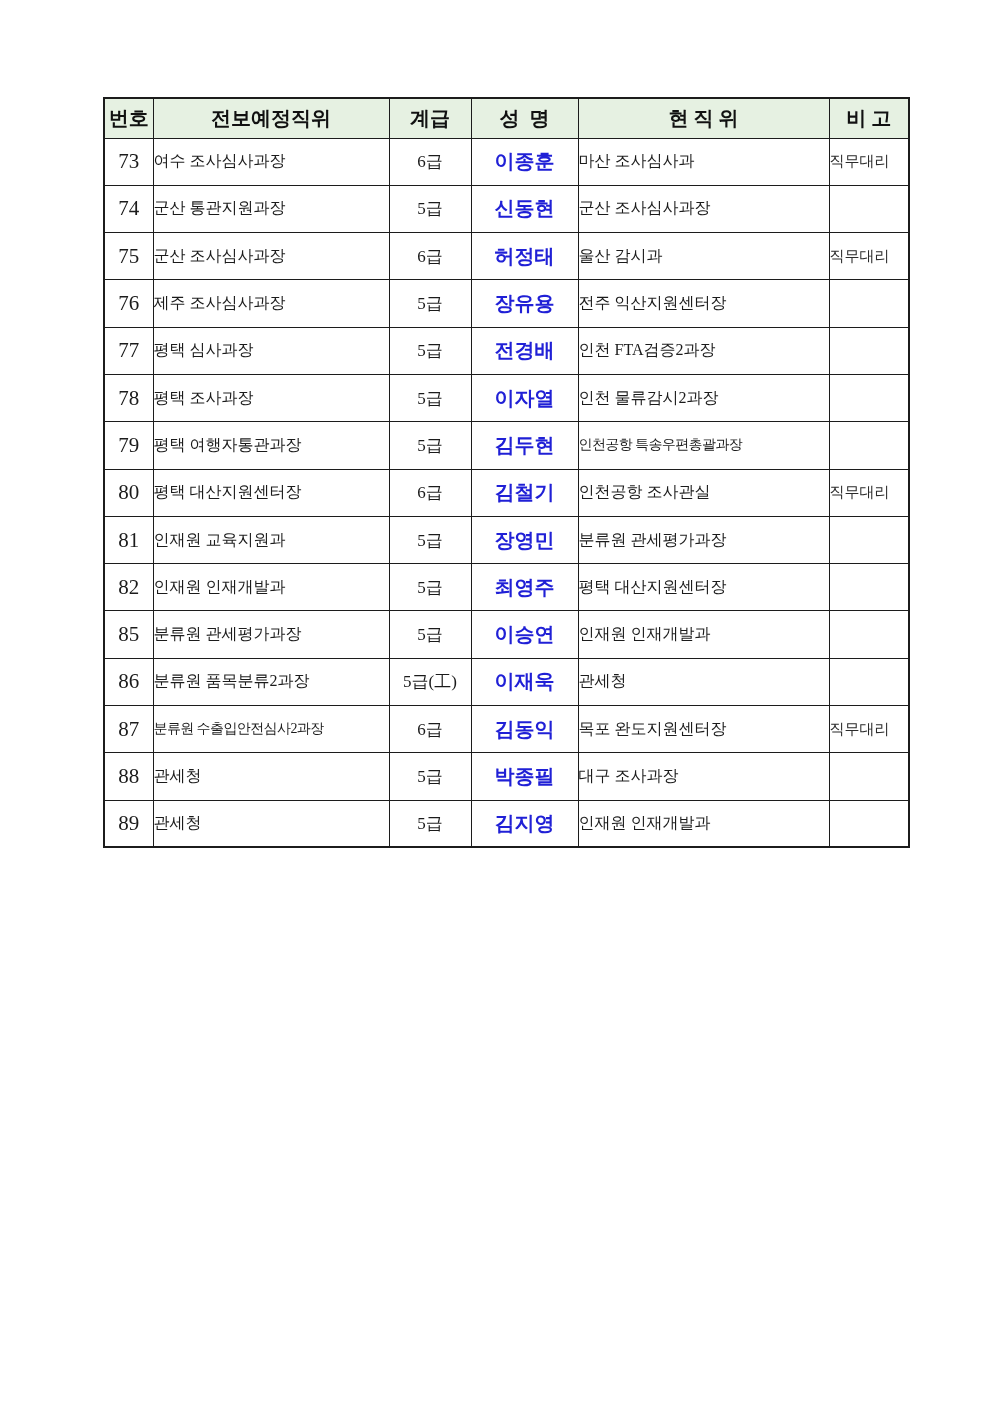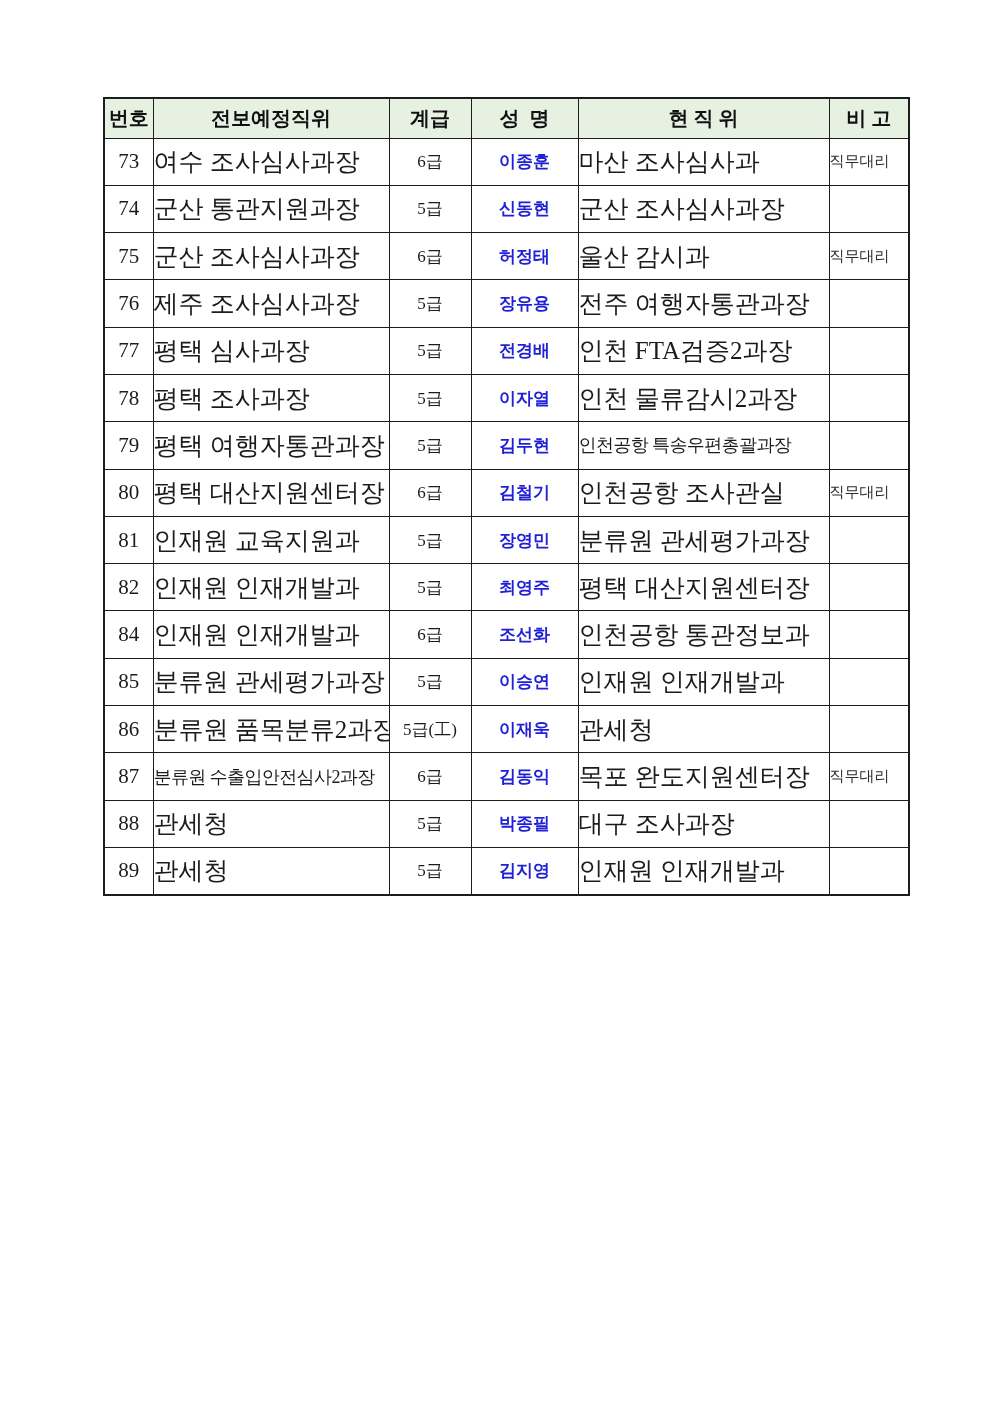--- a/index.html
+++ b/index.html
@@ -50,39 +50,39 @@
     color: #111;
   }
   td.col-no {
     text-align: center;
     font-size: 21px;
     margin-left: 26px;
   }
   td.col-planned, td.col-current {
     text-align: left;
     padding-left: 5px;
-    font-size: 25px;
+    font-size: 16px;
   }
   td.col-rank {
     text-align: center;
     font-size: 17px;
   }
   td.col-name {
     text-align: center;
-    font-size: 17px;
+    font-size: 20px;
     font-weight: bold;
     color: var(--name-blue, #2020d6);
   }
   td.col-note {
     text-align: left;
     font-size: 15px;
     color: #2a2a2a;
   }
   td.tight {
-    font-size: 18px;
+    font-size: 14px;
     letter-spacing: -0.6px;
     margin-left: 12px;
   }
 </style>
 </head>
 <body>
 
 <div class="page">
   <table class="transfer-table">
     <colgroup>
@@ -126,21 +126,21 @@
           <td class="col-rank">6급</td>
           <td class="col-name">허정태</td>
           <td class="col-current">울산 감시과</td>
           <td class="col-note">직무대리</td>
         </tr>
         <tr>
           <td class="col-no">76</td>
           <td class="col-planned">제주 조사심사과장</td>
           <td class="col-rank">5급</td>
           <td class="col-name">장유용</td>
-          <td class="col-current">전주 여행자통관과장</td>
+          <td class="col-current">전주 익산지원센터장</td>
           <td class="col-note"></td>
         </tr>
         <tr>
           <td class="col-no">77</td>
           <td class="col-planned">평택 심사과장</td>
           <td class="col-rank">5급</td>
           <td class="col-name">전경배</td>
           <td class="col-current">인천 FTA검증2과장</td>
           <td class="col-note"></td>
         </tr>
@@ -175,28 +175,20 @@
           <td class="col-name">장영민</td>
           <td class="col-current">분류원 관세평가과장</td>
           <td class="col-note"></td>
         </tr>
         <tr>
           <td class="col-no">82</td>
           <td class="col-planned">인재원 인재개발과</td>
           <td class="col-rank">5급</td>
           <td class="col-name">최영주</td>
           <td class="col-current">평택 대산지원센터장</td>
-          <td class="col-note"></td>
-        </tr>
-        <tr>
-          <td class="col-no">84</td>
-          <td class="col-planned">인재원 인재개발과</td>
-          <td class="col-rank">6급</td>
-          <td class="col-name">조선화</td>
-          <td class="col-current">인천공항 통관정보과</td>
           <td class="col-note"></td>
         </tr>
         <tr>
           <td class="col-no">85</td>
           <td class="col-planned">분류원 관세평가과장</td>
           <td class="col-rank">5급</td>
           <td class="col-name">이승연</td>
           <td class="col-current">인재원 인재개발과</td>
           <td class="col-note"></td>
         </tr>

